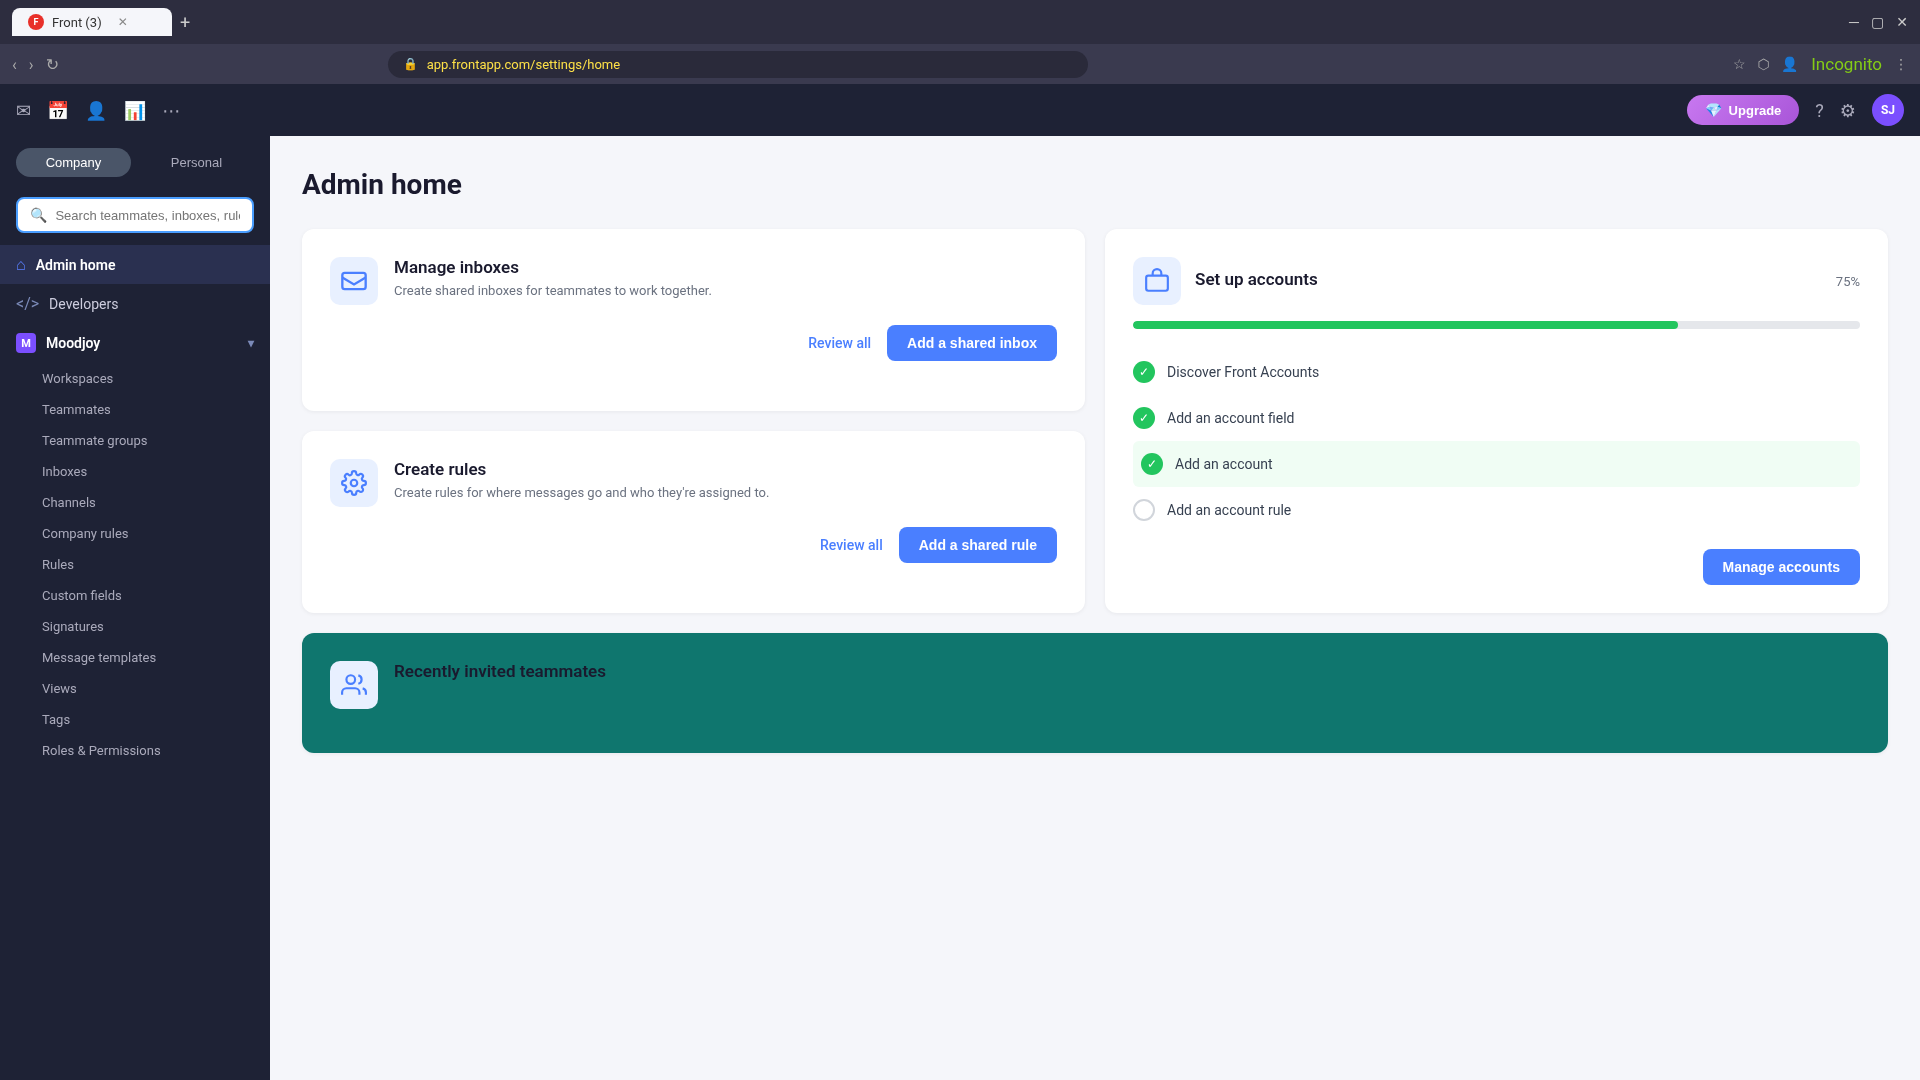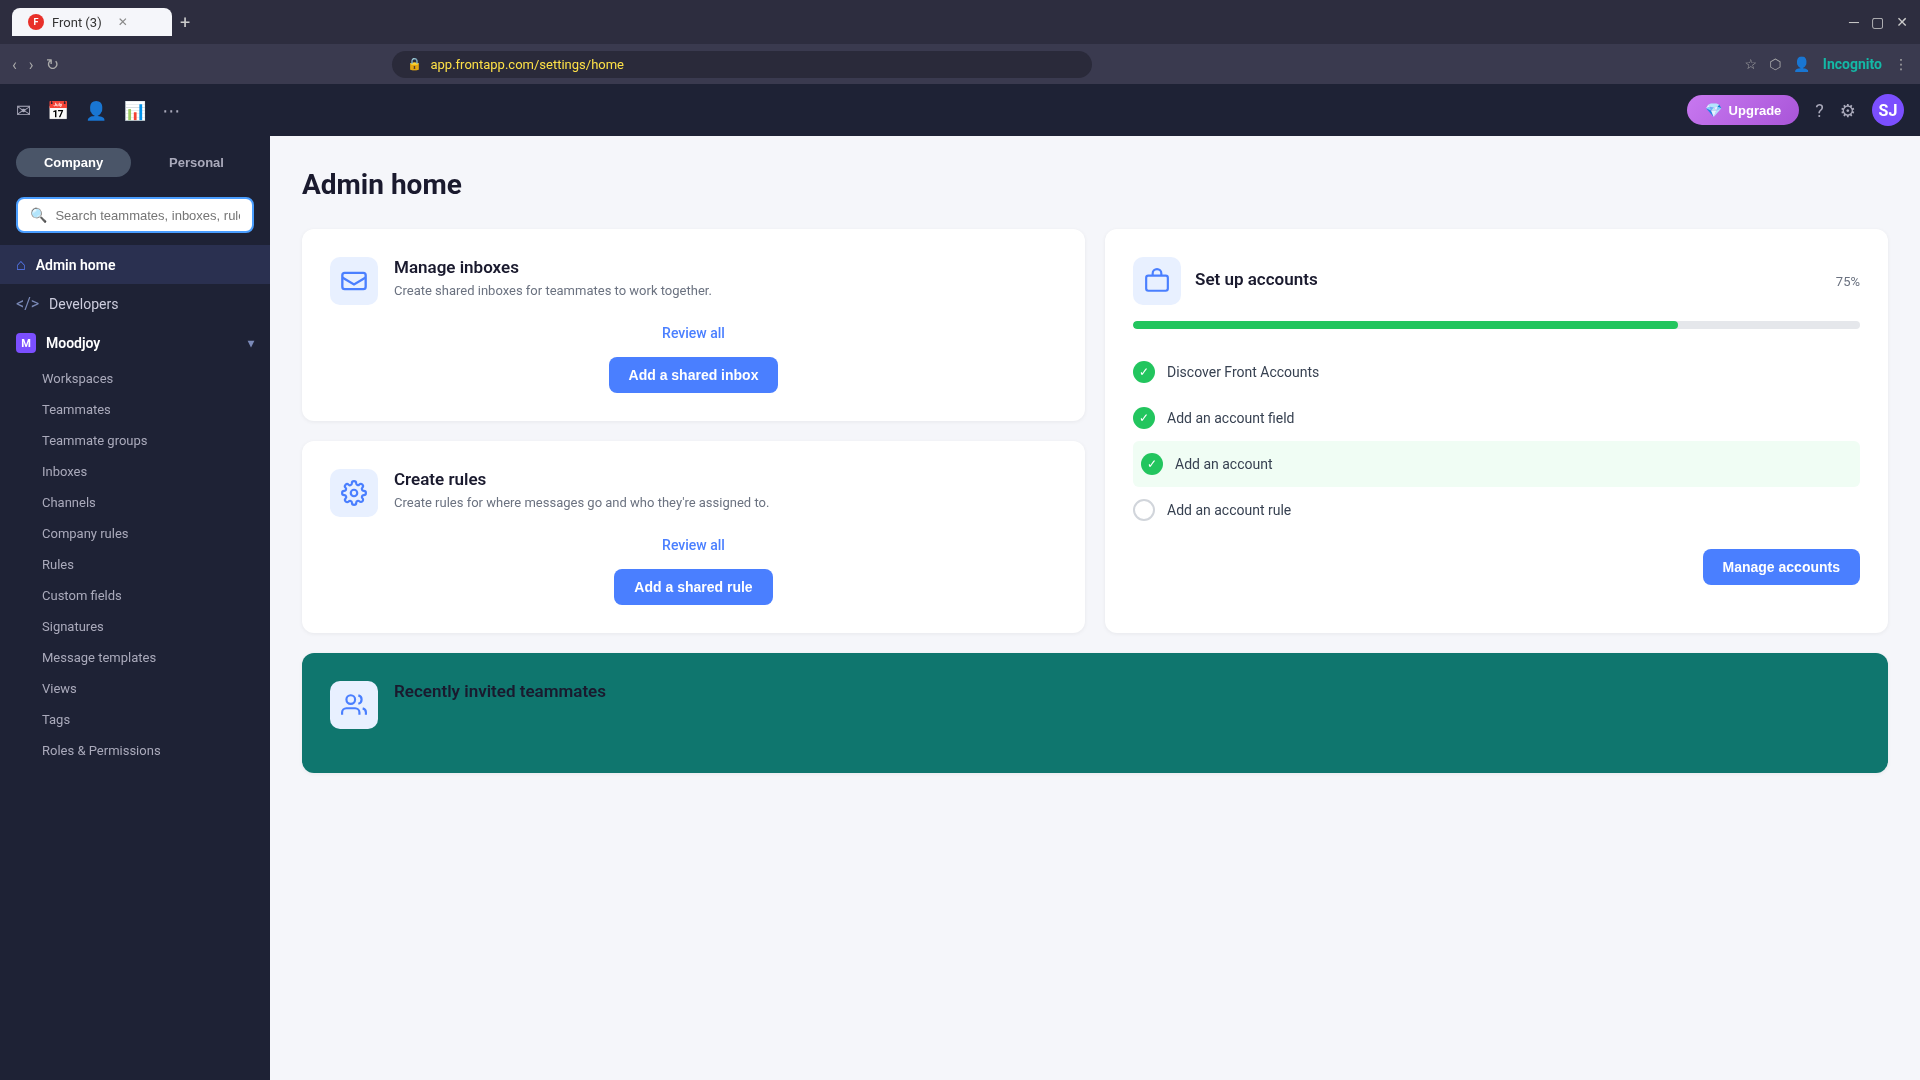--- a/index.html
+++ b/index.html
@@ -86,25 +86,25 @@
       cursor: pointer;
       display: flex; align-items: center; gap: 6px;
     }
     .upgrade-btn .gem { font-size: 14px; }
     .help-btn { color: #aab; font-size: 18px; cursor: pointer; }
     .settings-btn { color: #aab; font-size: 18px; cursor: pointer; }
     .avatar-btn {
       width: 32px; height: 32px;
       background: #7b4fff;
       border-radius: 50%;
-      color: white; font-size: 16px; font-weight: bold;
+      color: white; font-size: 12px; font-weight: bold;
       display: flex; align-items: center; justify-content: center;
       cursor: pointer;
     }
-    .incognito-indicator { color: #14b8a6; font-size: 14px; font-weight: bold; }
+    .incognito-indicator { color: #84cc16; font-size: 17px; }
 
     
     .main-layout {
       display: flex;
       height: calc(1080px - 44px - 40px - 52px);
       overflow: hidden;
     }
 
     
     .sidebar {
@@ -119,21 +119,21 @@
       display: flex;
       padding: 12px 16px;
       gap: 8px;
     }
     .toggle-btn {
       flex: 1;
       padding: 7px;
       border-radius: 20px;
       border: none;
       font-size: 13px;
-      font-weight: 700;
+      font-weight: 400;
       cursor: pointer;
       text-align: center;
     }
     .toggle-btn.active {
       background: #4a5568;
       color: white;
     }
     .toggle-btn.inactive {
       background: transparent;
       color: #aab;
@@ -233,21 +233,20 @@
       font-size: 13px;
       color: #6b7280;
       line-height: 1.5;
     }
     .card-actions {
       display: flex;
       align-items: center;
       justify-content: flex-end;
       gap: 16px;
       margin-top: 20px;
-      flex-direction: column;
     }
     .review-link {
       color: #4a7fff;
       font-size: 14px;
       font-weight: 500;
       cursor: pointer;
       text-decoration: none;
     }
     .primary-btn {
       background: #4a7fff;

